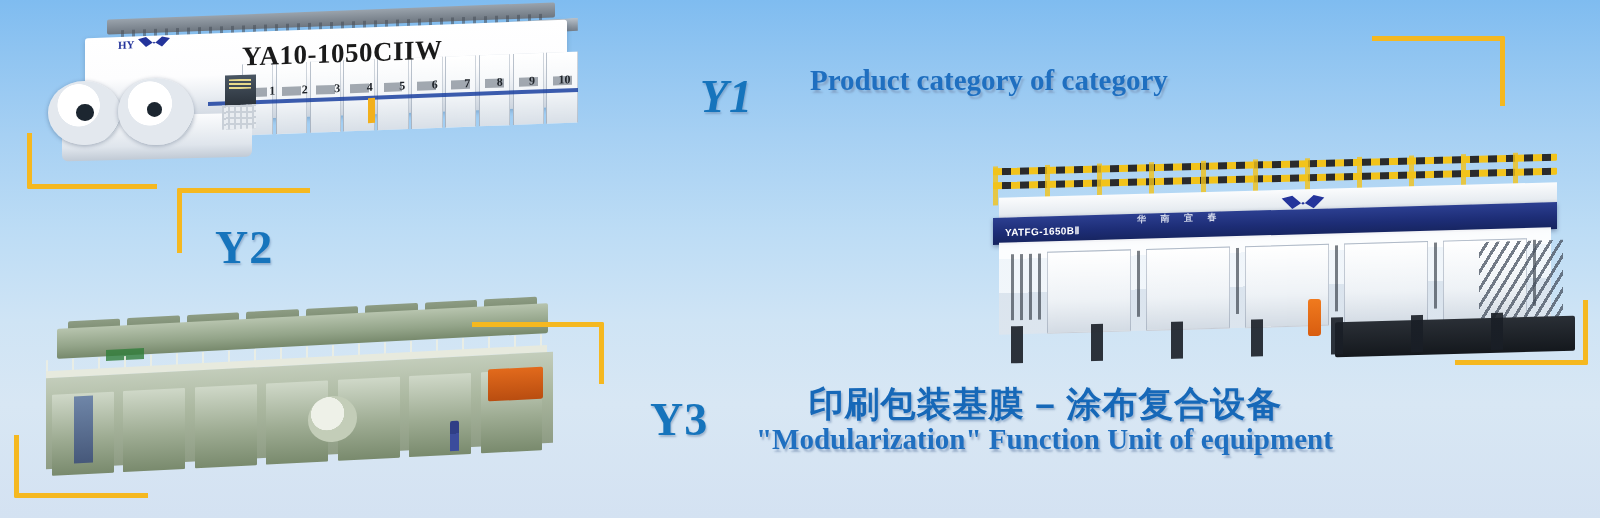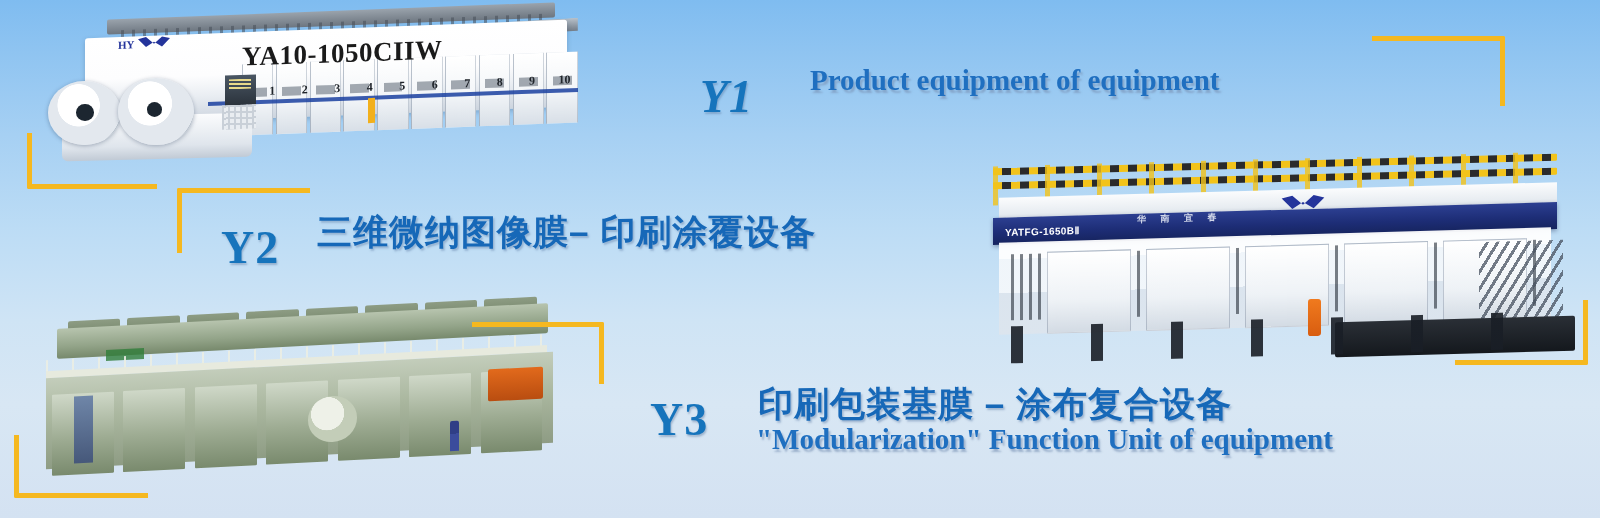--- a/index.html
+++ b/index.html
@@ -457,32 +457,31 @@
 
   <div class="bracket" style="left:472px; top:322px; width:132px; height:62px; border-width:5px 5px 0 0; border-radius:0 2px 0 0;"></div>
 
   <div class="bracket" style="left:14px; top:435px; width:134px; height:63px; border-width:0 0 5px 5px; border-radius:0 0 0 2px;"></div>
 
   <div class="bracket" style="left:1455px; top:300px; width:133px; height:65px; border-width:0 5px 5px 0; border-radius:0 0 2px 0;"></div>
 
   <div class="txt-block" style="left:700px; top:66px;">
     <span class="ycode" style="left:0; top:4px; font-size:46px;font-style:italic;">Y1</span>
     <div style="margin-left:110px;">
-      <div class="en-line" style="font-size:29px; letter-spacing:0px; line-height:32px; margin-top:-2px;">Product equipment of equipment</div>
+      <div class="en-line" style="font-size:29px; letter-spacing:0px; line-height:32px; margin-top:-2px;">Product category of category</div>
     </div>
   </div>
 
   <div class="txt-block" style="left:207px; top:211px;">
-    <span class="ycode" style="left:14px; top:10px; font-size:46px;">Y2</span>
+    <span class="ycode" style="left:8px; top:10px; font-size:46px;">Y2</span>
     <div style="margin-left:110px;">
-      <div class="cn-line" style="font-size:35px; letter-spacing:1px; line-height:42px;">三维微纳图像膜– 印刷涂覆设备</div>
     </div>
   </div>
 
   <div class="txt-block" style="left:650px; top:383px;">
     <span class="ycode" style="left:0; top:10px; font-size:46px;">Y3</span>
-    <div style="margin-left:108px;">
+    <div style="margin-left:108px;text-align:center;">
       <div class="cn-line" style="font-size:35px; letter-spacing:1px; line-height:42px;">印刷包装基膜 –  涂布复合设备</div>
       <div class="en-line" style="font-size:29px; line-height:32px; margin-top:-2px; margin-left:-2px;">"Modularization" Function Unit of equipment</div>
     </div>
   </div>
 
 </div>
 
 </body></html>

